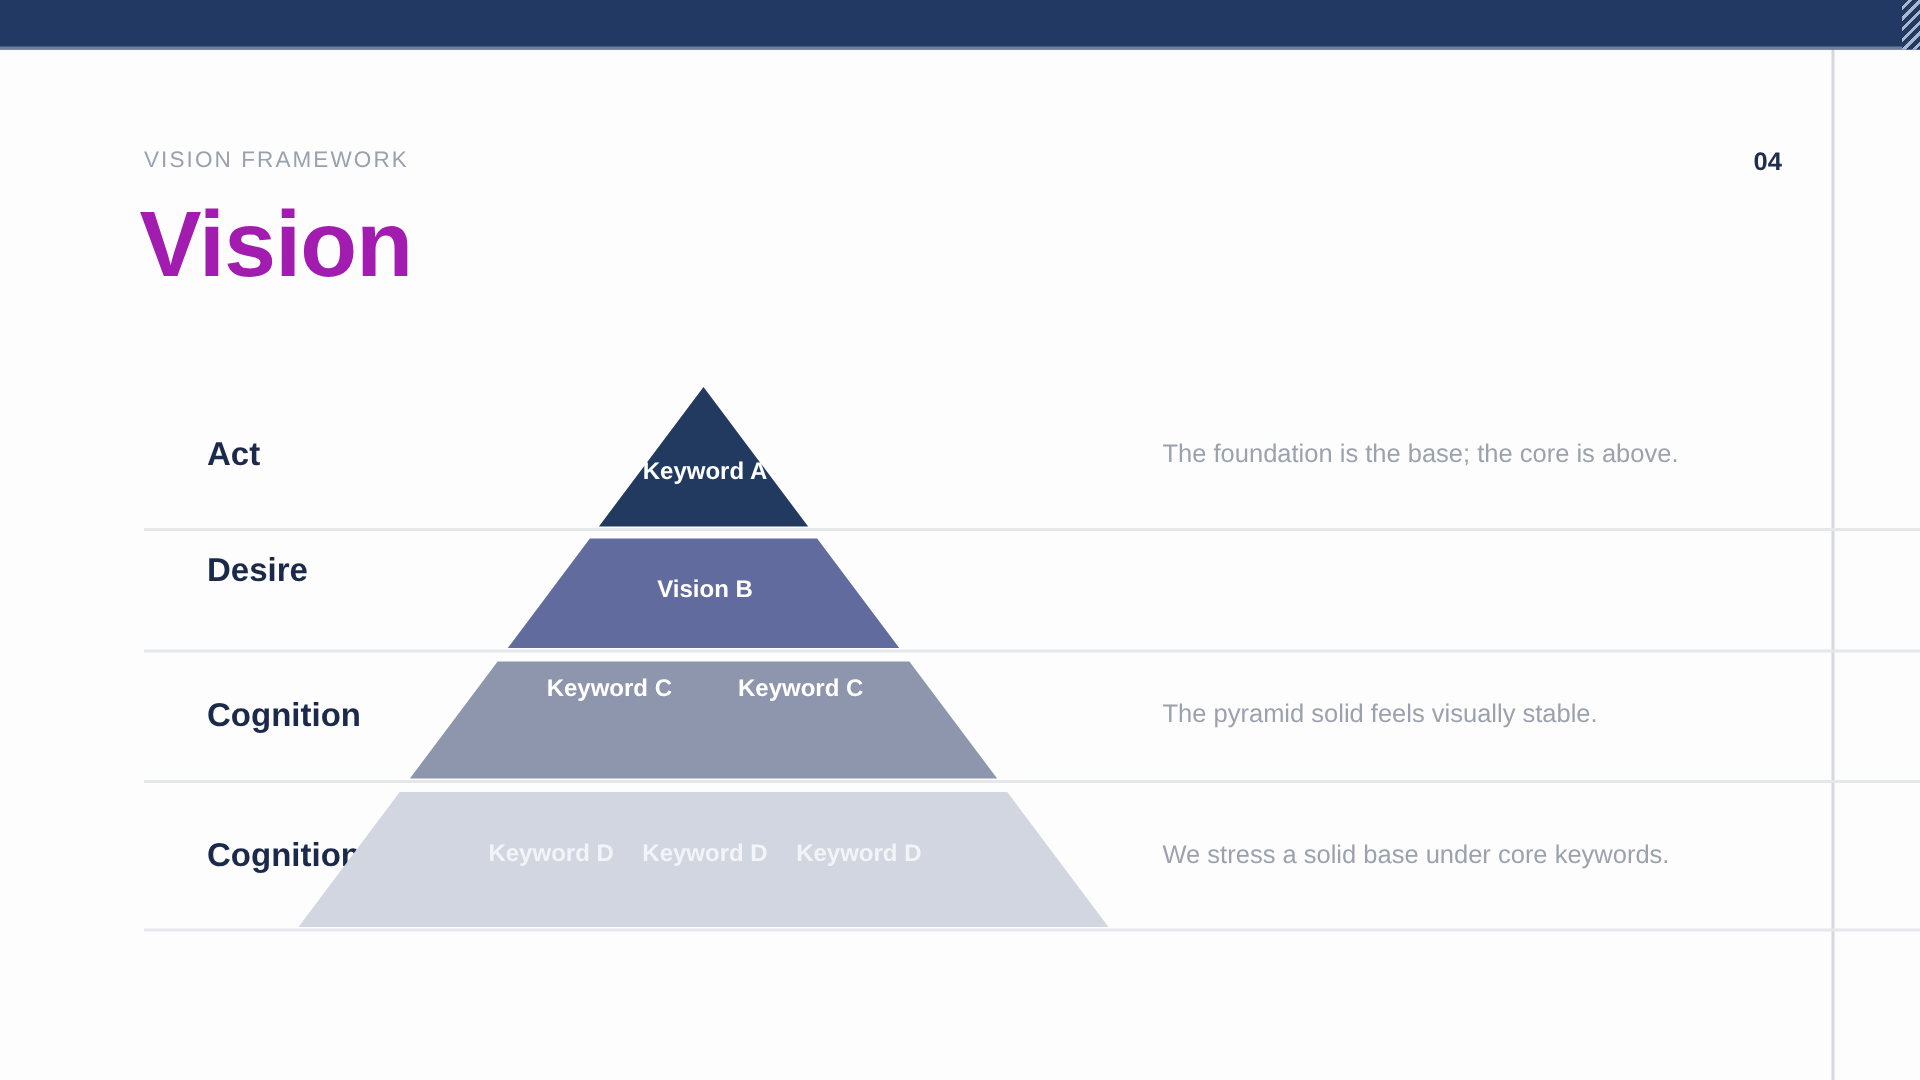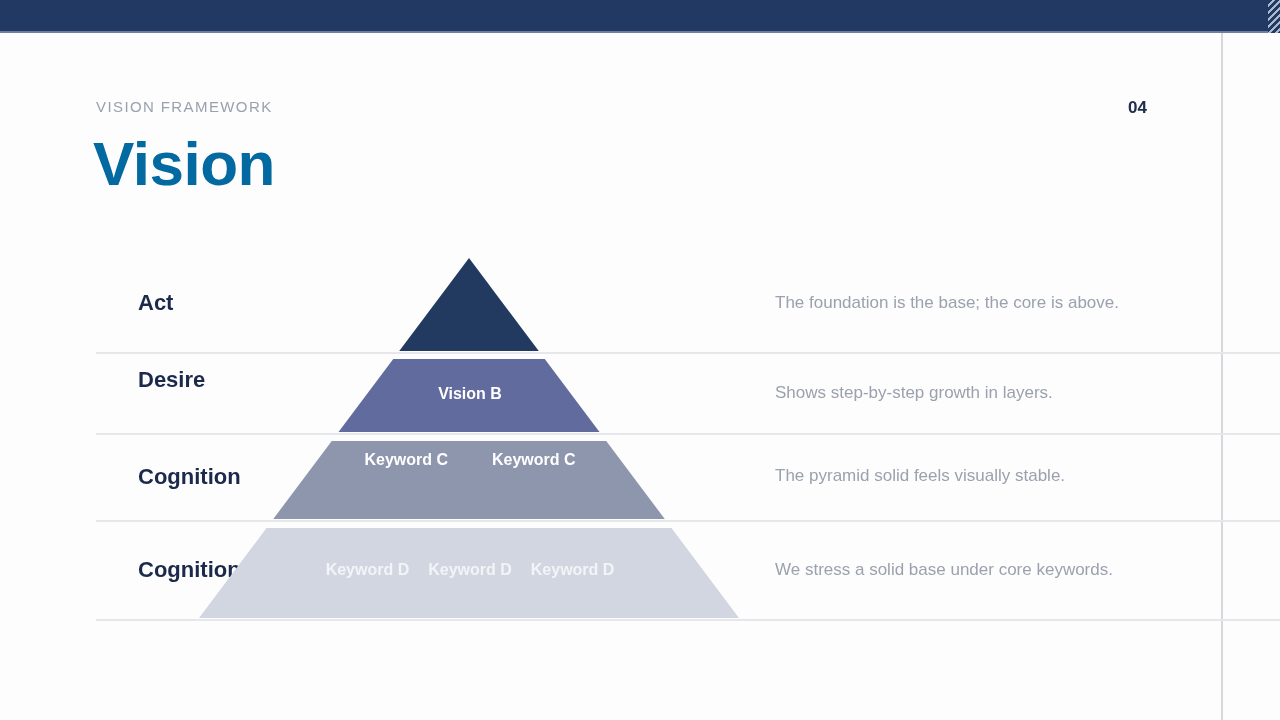--- a/index.html
+++ b/index.html
@@ -49,27 +49,27 @@
     letter-spacing: 1.4px;
     color: #9aa1ae;
     font-weight: 500;
   }
   .title {
     position: absolute;
     left: 93px; top: 128px;
     font-size: 62px;
     font-weight: 700;
     letter-spacing: -0.5px;
-    color: #0369a1;
+    color: #a21caf;
   }
   .page-number {
     position: absolute;
     left: 1128px; top: 98px;
     width: 60px;
-    text-align: left;
+    text-align: right;
     font-size: 17px;
     font-weight: 700;
     color: #202d4d;
   }
   
   .divider {
     position: absolute;
     left: 96px; right: 0;
     height: 1.5px;
     background: #e6e7eb;
@@ -151,31 +151,33 @@
   <div class="divider d2"></div>
   <div class="divider d3"></div>
   <div class="divider d4"></div>
 
   <div class="row-label r1">Act</div>
   <div class="row-label r2">Desire</div>
   <div class="row-label r3">Cognition</div>
   <div class="row-label r4">Cognition</div>
 
   <div class="row-desc r1">The foundation is the base; the core is above.</div>
-  <div class="row-desc r2">Shows step-by-step growth in layers.</div>
   <div class="row-desc r3">The pyramid solid feels visually stable.</div>
   <div class="row-desc r4">We stress a solid base under core keywords.</div>
 
   <svg class="pyramid-svg" viewBox="164 252 612 372" preserveAspectRatio="none">
     <polygon points="469,258 538.75,351 399.25,351" fill="#223a60"></polygon>
     <polygon points="393.25,359 544.75,359 599.5,432 338.5,432" fill="#626b9d"></polygon>
     <polygon points="331.75,441 606.25,441 664.75,519 273.25,519" fill="#8e96ae"></polygon>
     <polygon points="266.5,528 671.5,528 739,618 199,618" fill="#d2d6e0"></polygon>
   </svg>
 
+  <div class="kw-row k1">
+    <span>Keyword A</span>
+  </div>
   <div class="kw-row k2">
     <span>Vision B</span>
   </div>
   <div class="kw-row k3">
     <span>Keyword C</span>
     <span>Keyword C</span>
   </div>
   <div class="kw-row k4">
     <span>Keyword D</span>
     <span>Keyword D</span>

